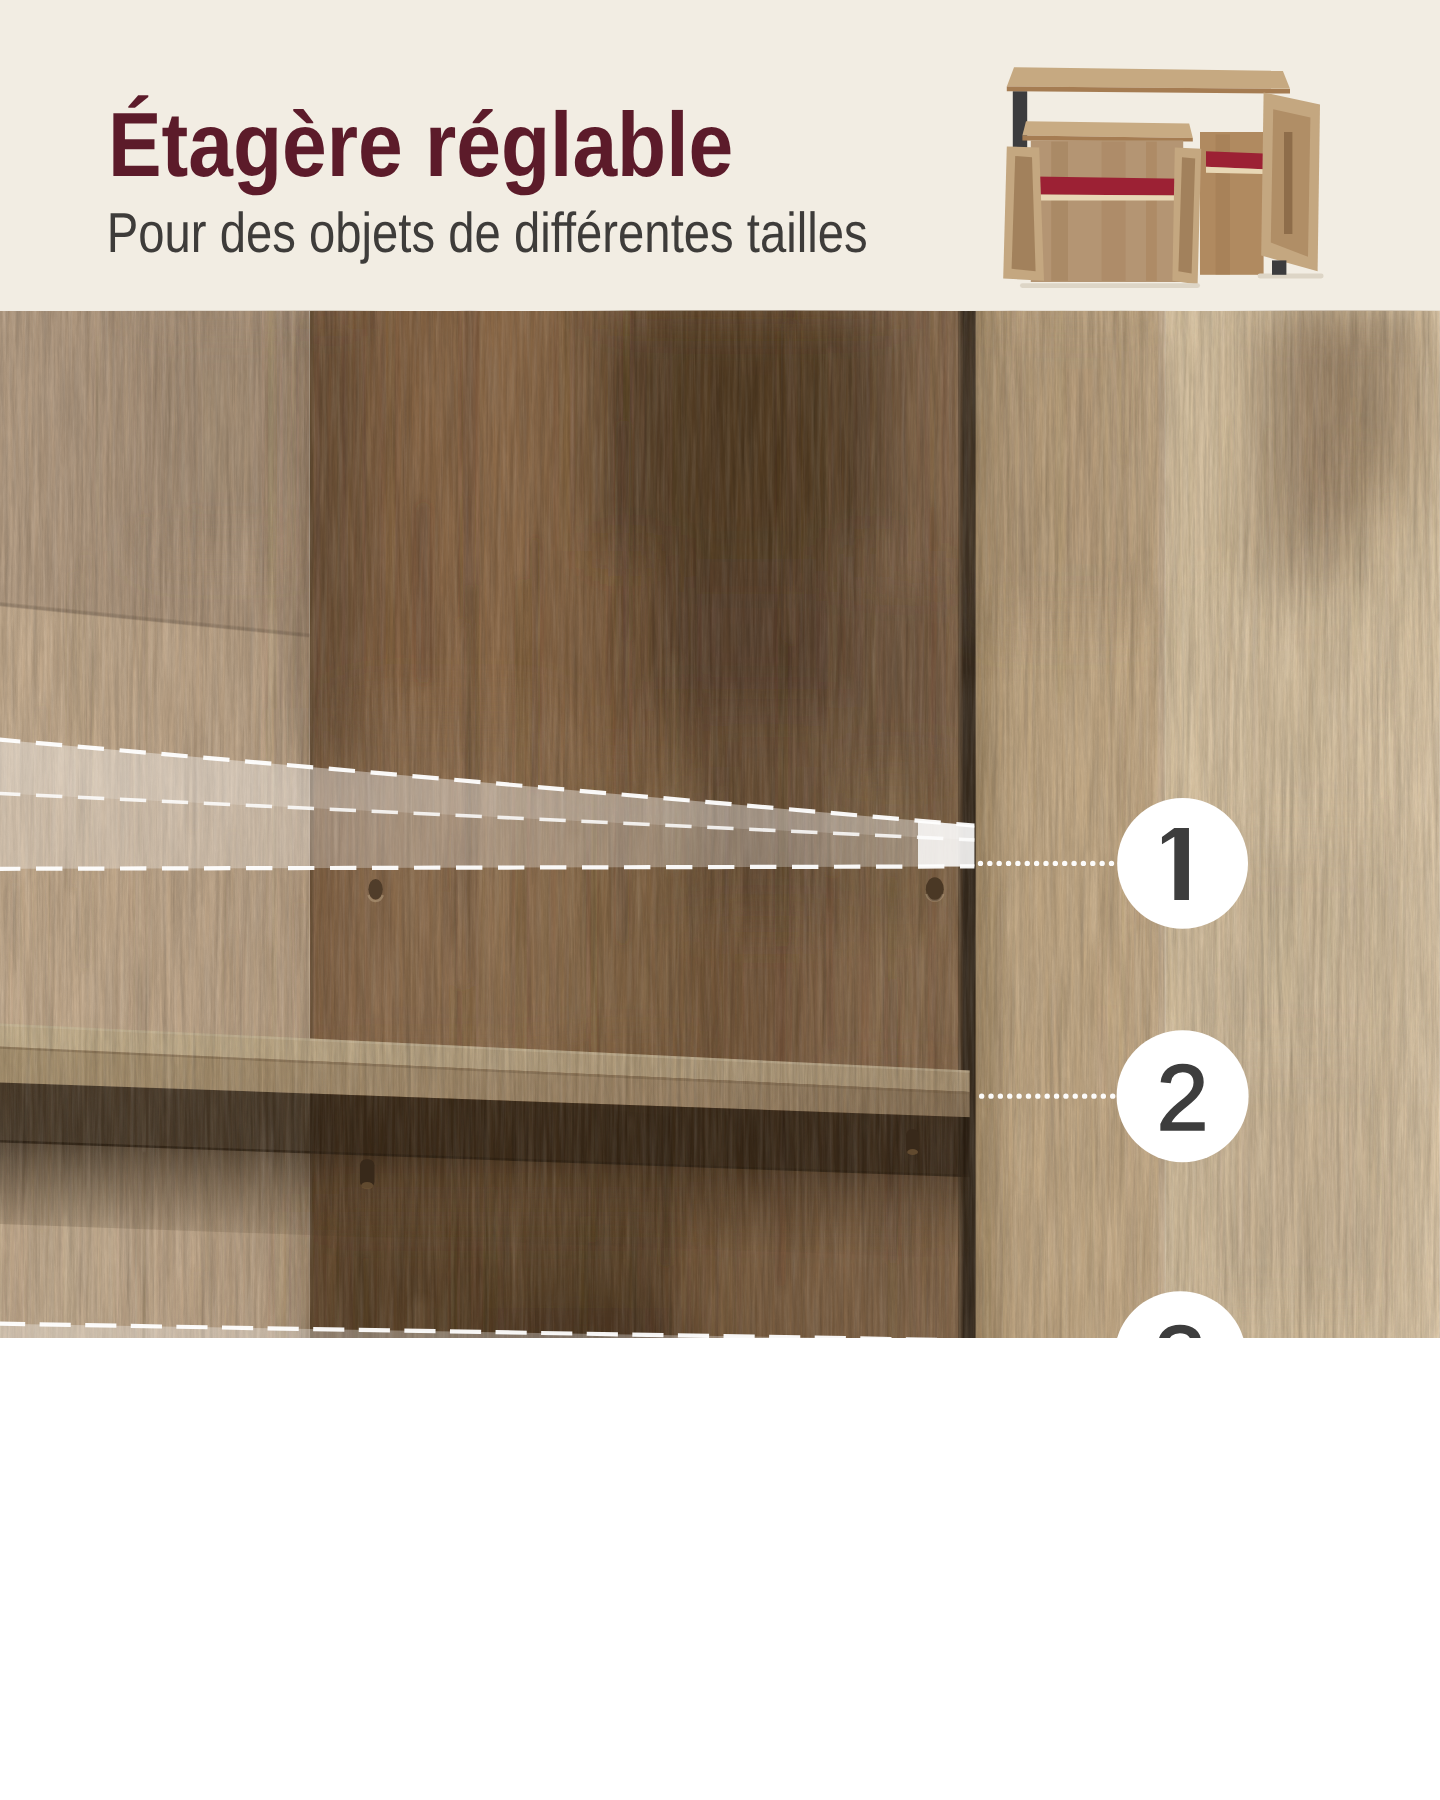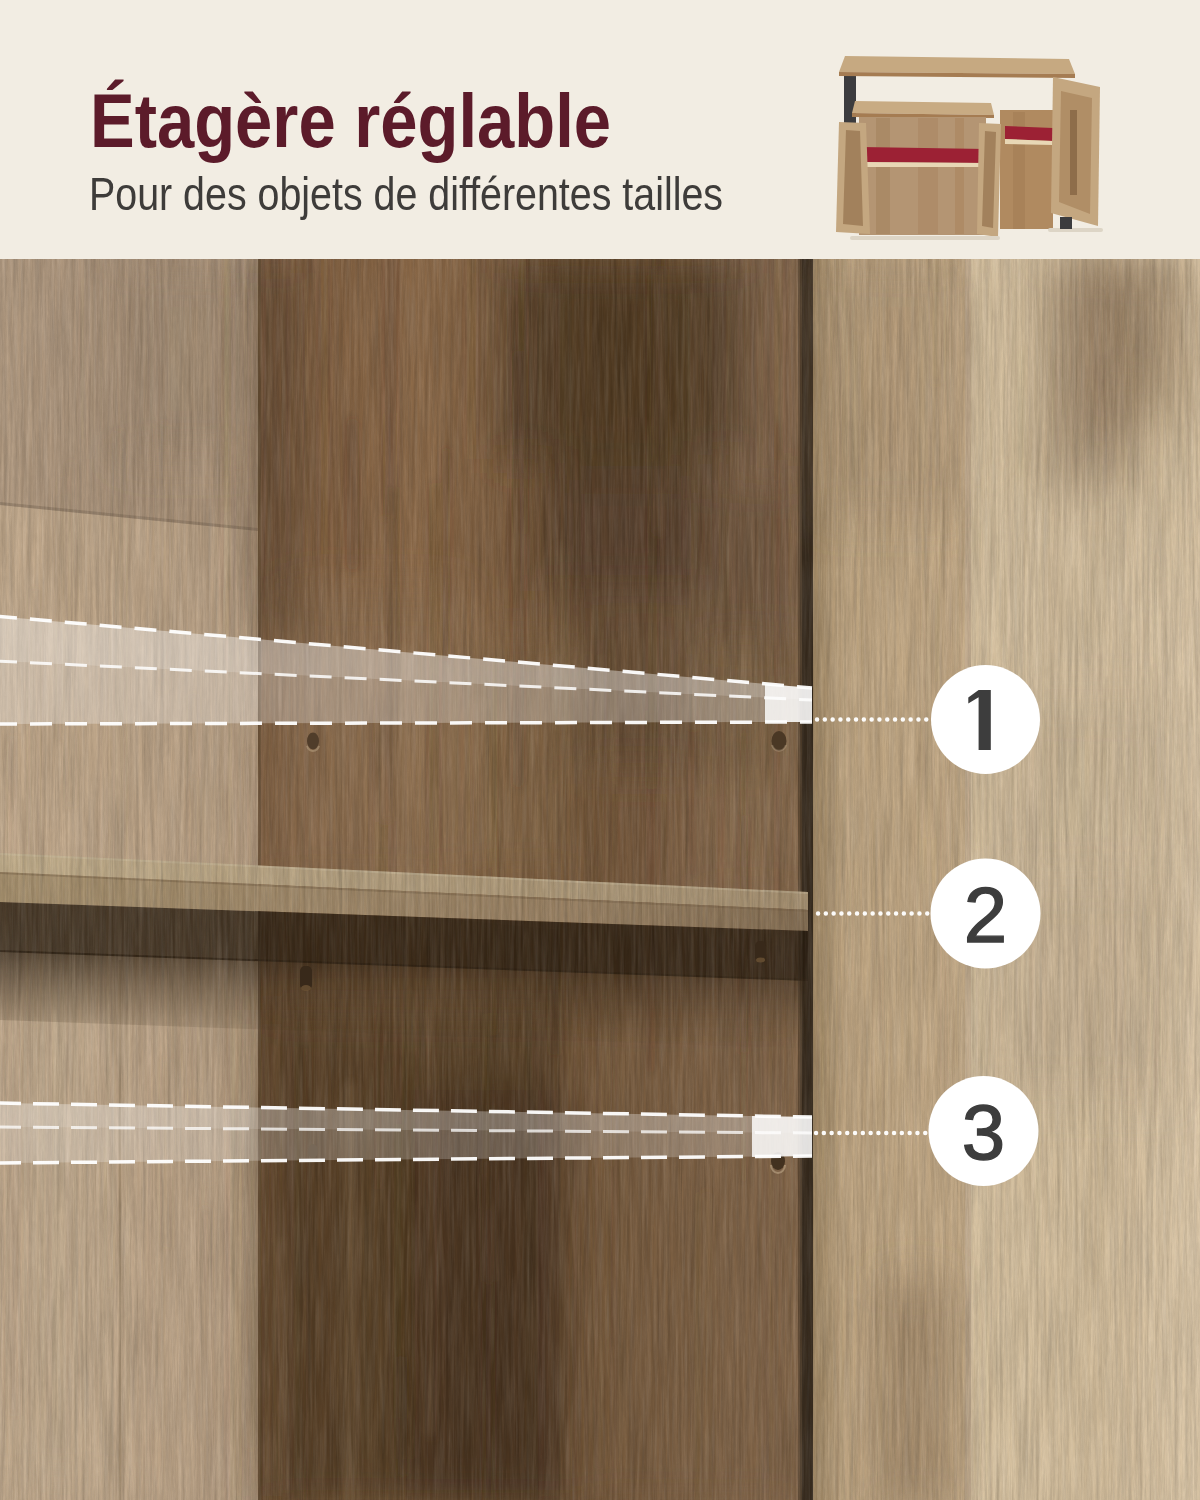--- a/index.html
+++ b/index.html
@@ -1,16 +1,16 @@
 <!DOCTYPE html>
 <html><head>
 <meta charset="utf-8">
 <style>
   html,body{margin:0;padding:0;background:#fff;}
-  #page{position:relative;width:1200px;height:1500px;overflow:hidden;font-family:"Liberation Sans",sans-serif;}
+  #page{position:relative;width:1200px;height:1115px;overflow:hidden;font-family:"Liberation Sans",sans-serif;}
   svg{display:block;}
 </style>
 </head>
 <body>
 <div id="page">
 <svg width="1200" height="1500" viewBox="0 0 1200 1500">
 <defs>
   <linearGradient id="leftTop" x1="0" y1="0" x2="1" y2="0">
     <stop offset="0" stop-color="#b59d83"></stop>
           <stop offset="0.55" stop-color="#ab937a"></stop>

